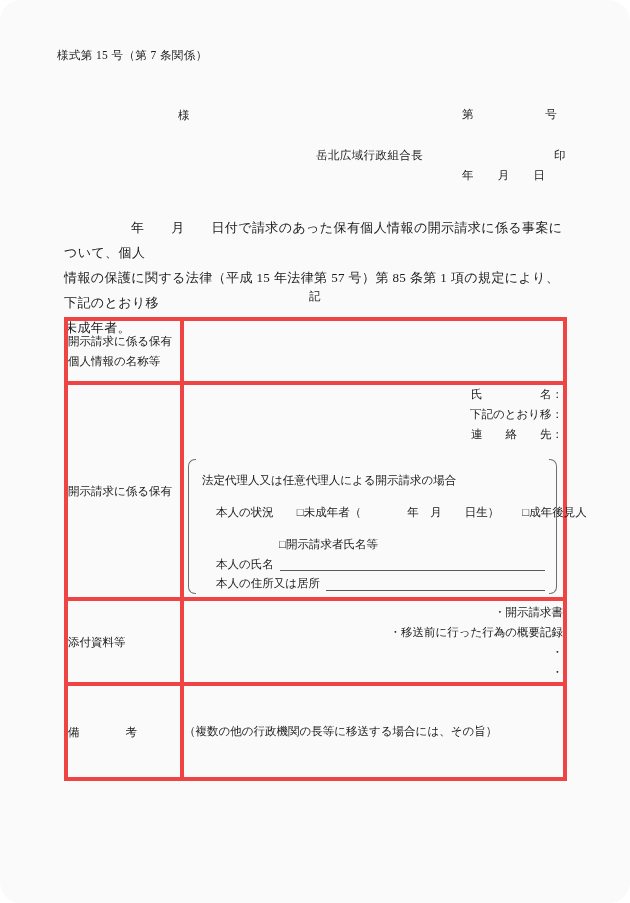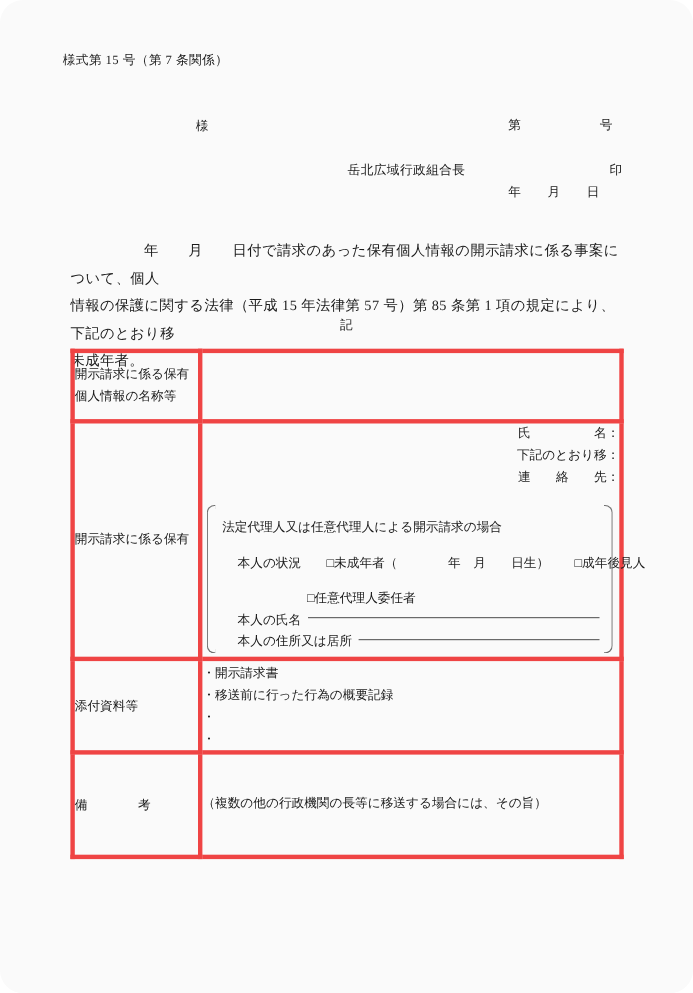--- a/index.html
+++ b/index.html
@@ -178,38 +178,39 @@
   }
   .agent-line {
     display: block;
     white-space: pre;
     margin-top: 12px;
   }
   .agent-line.indent-1 { padding-left: 14px; }
   .agent-line.indent-2 { padding-left: 77px; }
   .underline-row {
     display: flex;
-    align-items: center;
+    align-items: flex-end;
     padding-left: 14px;
   }
   .underline-row .ul-label { white-space: pre; }
   .underline-row .ul-rule {
     flex: 1 1 auto;
     border-bottom: 1px solid #5a5a5a;
     margin-left: 6px;
     position: relative;
     top: -3px;
     height: 0;
   }
 
   
   .bullet-line {
     display: block;
     white-space: pre;
     line-height: 1.74;
+    text-align: right;
   }
 
   .remark-note {
     display: block;
     white-space: pre;
   }
 </style>
 </head>
 <body>
 
@@ -260,21 +261,21 @@
             <span class="field-line">下記のとおり移：</span>
             <span class="field-line">連　　絡　　先：</span>
           </div>
 
           <div class="agent-box">
             <span class="brace brace-l"></span>
             <span class="brace brace-r"></span>
 
             <span class="agent-line">法定代理人又は任意代理人による開示請求の場合</span>
             <span class="agent-line indent-1">本人の状況　　□未成年者（　　　　年　月　　日生）　　□成年後見人</span>
-            <span class="agent-line indent-2">□任意代理人委任者</span>
+            <span class="agent-line indent-2">□開示請求者氏名等</span>
 
             <div class="underline-row">
               <span class="ul-label">本人の氏名</span>
               <span class="ul-rule"></span>
             </div>
             <div class="underline-row">
               <span class="ul-label">本人の住所又は居所</span>
               <span class="ul-rule"></span>
             </div>
           </div>

